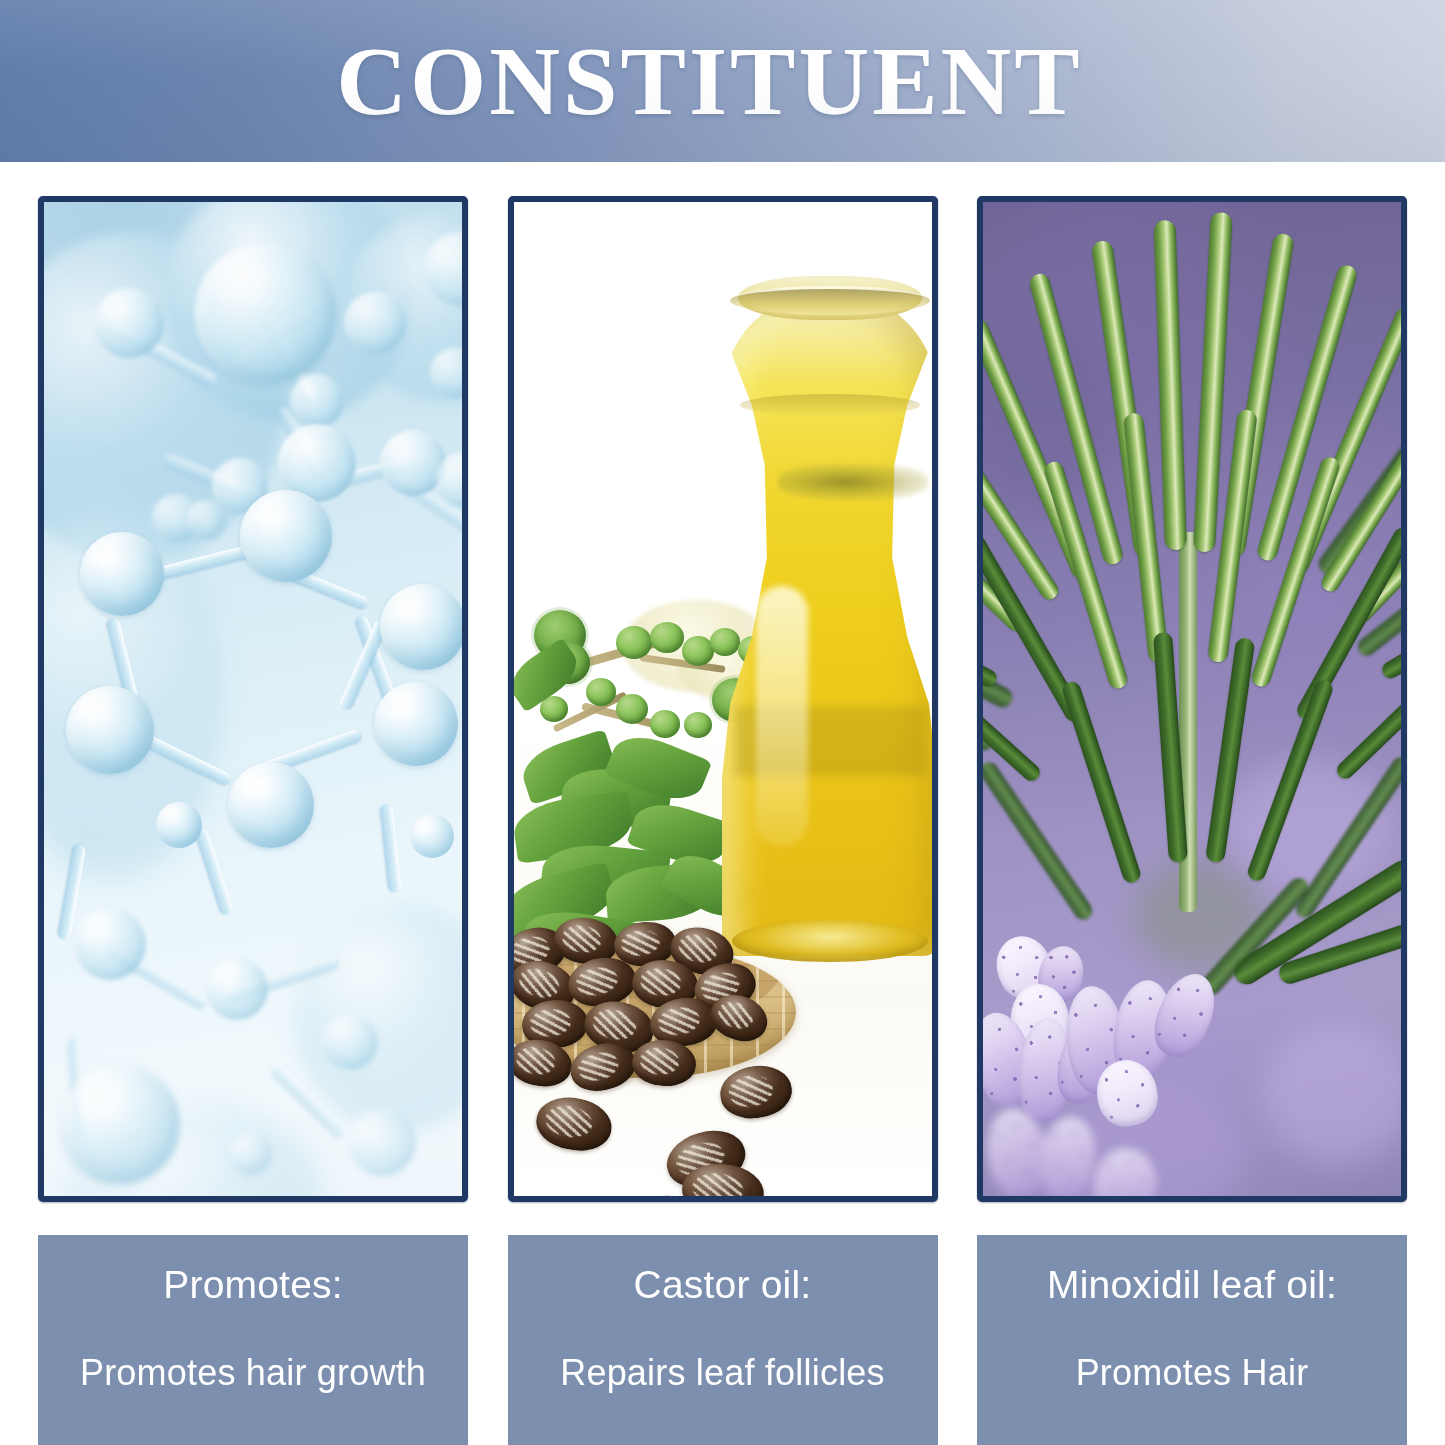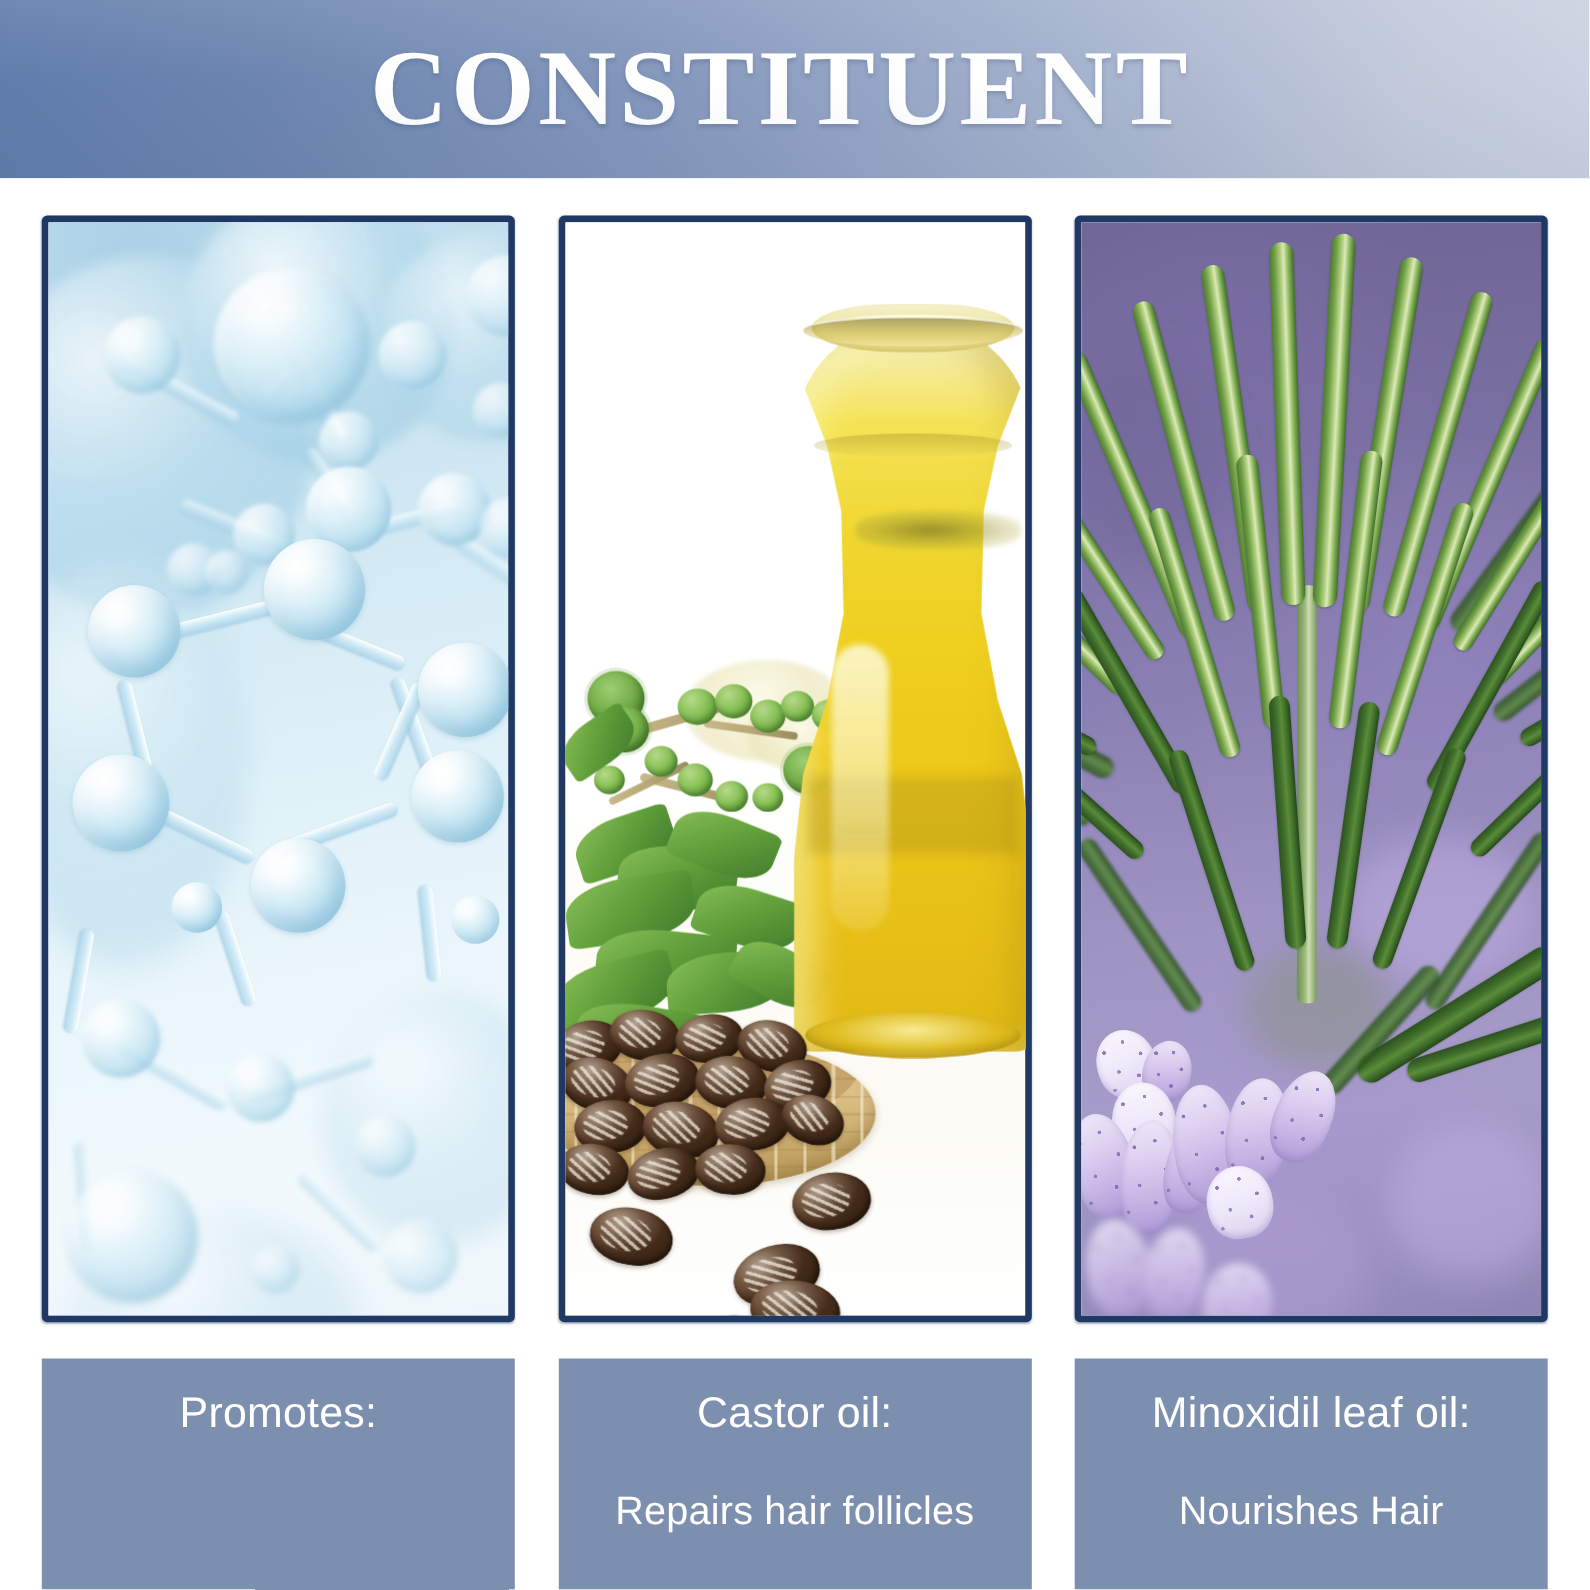--- a/index.html
+++ b/index.html
@@ -463,20 +463,21 @@
         <div class="atom small" style="left:30px; top:706px; width:72px; height:72px; filter:blur(2px); opacity:.75;"></div>
         <div class="atom small" style="left:162px; top:756px; width:62px; height:62px; filter:blur(2.2px); opacity:.7;"></div>
         <div class="atom" style="left:16px; top:862px; width:120px; height:120px; filter:blur(3px); opacity:.7;"></div>
         <div class="atom small" style="left:278px; top:812px; width:56px; height:56px; filter:blur(2.4px); opacity:.6;"></div>
         <div class="atom small" style="left:304px; top:906px; width:68px; height:68px; filter:blur(3px); opacity:.55;"></div>
         <div class="atom small" style="left:184px; top:930px; width:44px; height:44px; filter:blur(3px); opacity:.5;"></div>
       </div>
     </div>
     <div class="caption">
       <div class="caption-title">Promotes:</div>
+      <div class="caption-desc">Promotes hair growth</div>
     </div>
   </div>
 
   <div class="column">
     <div class="img-frame">
       <div class="img-inner">
         <div class="castor-bg"></div>
 
         <div class="foliage">
           <div class="bloom" style="left:108px; top:398px; width:150px; height:92px;"></div>
@@ -550,21 +551,21 @@
         <div class="bean" style="left:206px; top:864px; width:72px; height:52px; transform:rotate(-8deg);"></div>
         <div class="bean" style="left:22px; top:896px; width:76px; height:52px; transform:rotate(10deg);"></div>
         <div class="bean" style="left:152px; top:930px; width:80px; height:54px; transform:rotate(-16deg);"></div>
         <div class="bean" style="left:168px; top:962px; width:82px; height:54px; transform:rotate(6deg);"></div>
 
         <div class="bean" style="left:122px; top:994px; width:66px; height:58px; transform:rotate(14deg);"></div>
       </div>
     </div>
     <div class="caption">
       <div class="caption-title">Castor oil:</div>
-      <div class="caption-desc">Repairs hair follicles</div>
+      <div class="caption-desc">Repairs leaf follicles</div>
     </div>
   </div>
 
   <div class="column">
     <div class="img-frame">
       <div class="img-inner">
         <div class="rosemary-bg"></div>
 
         <div class="bg-bokeh" style="left:240px; top:560px; width:170px; height:130px; background:rgba(190,172,224,0.55);"></div>
         <div class="bg-bokeh" style="left:60px; top:880px; width:200px; height:150px; background:rgba(176,158,214,0.5);"></div>
@@ -634,17 +635,17 @@
           <div class="petal" style="left:0px; top:0px; width:60px; height:92px; transform:rotate(-8deg);"></div>
           <div class="petal" style="left:52px; top:8px; width:56px; height:86px; transform:rotate(10deg);"></div>
         </div>
         <div class="flower flower-blur" style="left:110px; top:946px;">
           <div class="petal" style="left:0px; top:0px; width:64px; height:74px; transform:rotate(6deg);"></div>
         </div>
       </div>
     </div>
     <div class="caption">
       <div class="caption-title">Minoxidil leaf oil:</div>
-      <div class="caption-desc">Nourishes Hair</div>
+      <div class="caption-desc">Promotes Hair</div>
     </div>
   </div>
 
 </div>
 
 </body></html>

